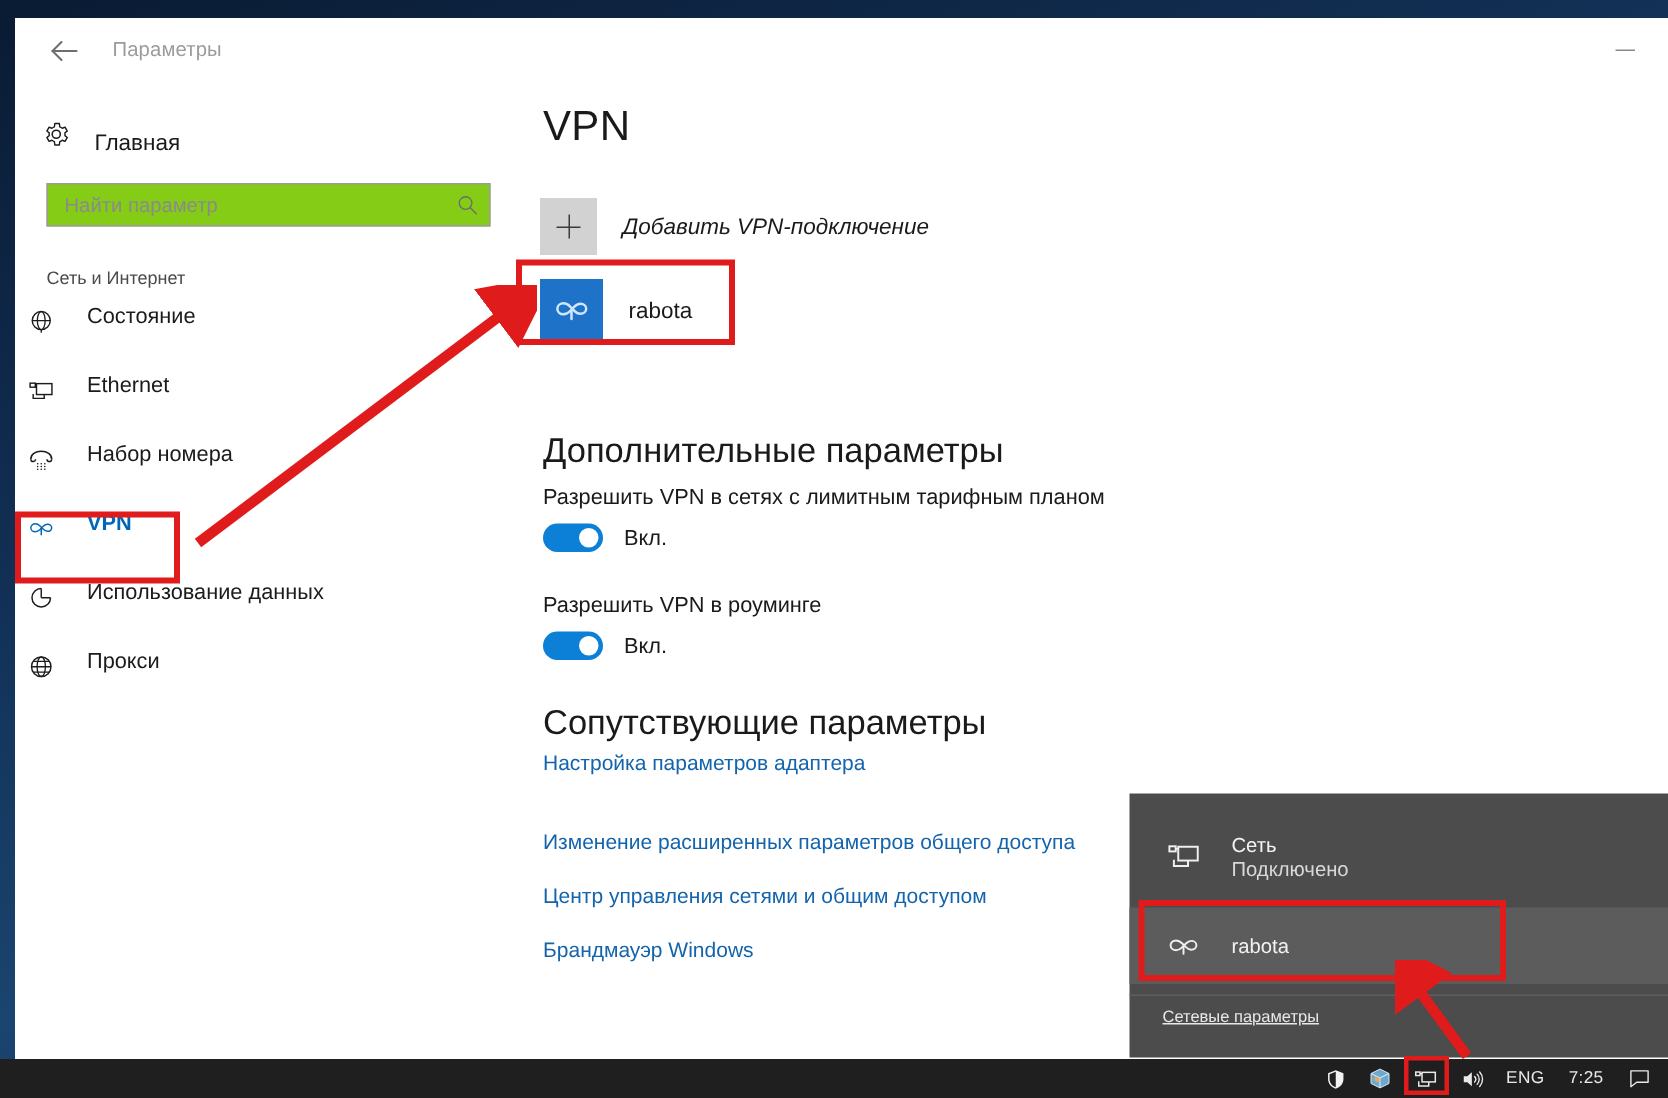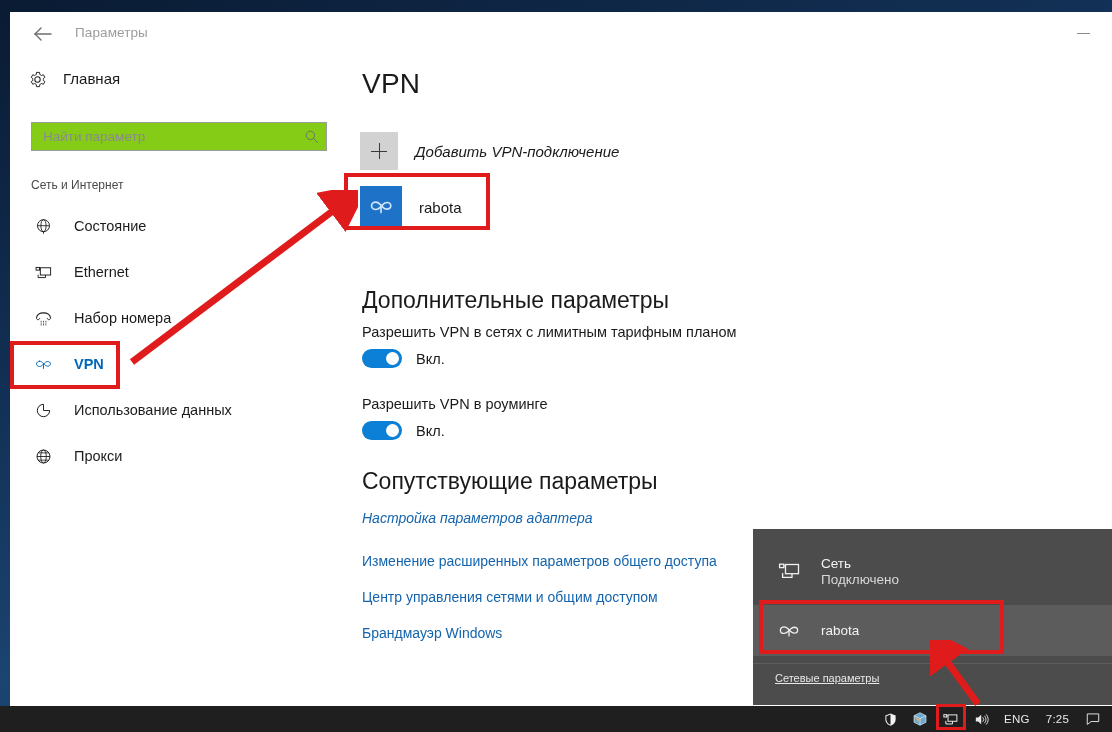--- a/index.html
+++ b/index.html
@@ -67,21 +67,21 @@
     position: absolute;
     left: 0; top: 44px;
     width: 330px;
     bottom: 0;
     background: #ffffff;
   }
   .home-row {
     position: absolute;
     left: 14px; top: 14px;
     height: 34px;
-    display: flex; align-items: flex-start;
+    display: flex; align-items: flex-end;
     gap: 16px;
     padding-left: 4px;
   }
   .home-row .label {
     font-size: 15px;
     color: #1a1a1a;
   }
   #search-box {
     position: absolute;
     left: 21px; top: 66px;
@@ -118,22 +118,21 @@
 
   #nav-list {
     position: absolute;
     left: 0; top: 147px;
     right: 0;
   }
   .nav-item {
     position: relative;
     height: 46px;
     display: flex;
-    align-items: center;
-    padding-left: 22px;
+    padding-left: 6px;
     gap: 20px;
     cursor: default;
   }
   .nav-item .nav-icon {
     width: 22px; height: 22px;
     display: flex; align-items: center; justify-content: center;
     flex: 0 0 22px;
     color: #1b1b1b;
   }
   .nav-item .nav-label {
@@ -244,21 +243,21 @@
 
   .rel-link {
     position: absolute;
     left: 22px;
     font-size: 14px;
     color: #1464ad;
     text-decoration: none;
     white-space: nowrap;
     cursor: default;
   }
-  #rel-link-0 { top: 454px; font-style: italic; }
+  #rel-link-0 { top: 444px; }
   #rel-link-1 { top: 497px; }
   #rel-link-2 { top: 533px; }
   #rel-link-3 { top: 569px; }
 
   
   #network-flyout {
     position: absolute;
     left: 753px;
     top: 529px;
     width: 359px;

